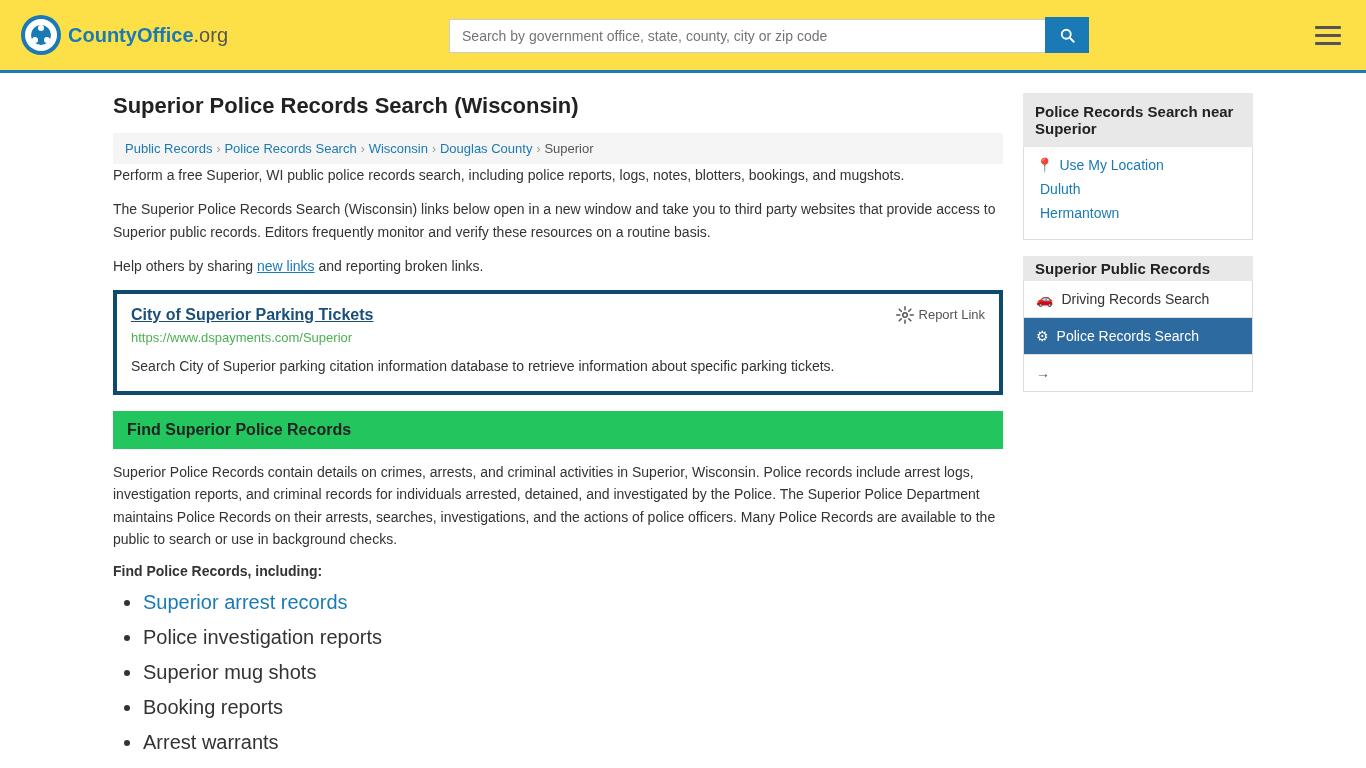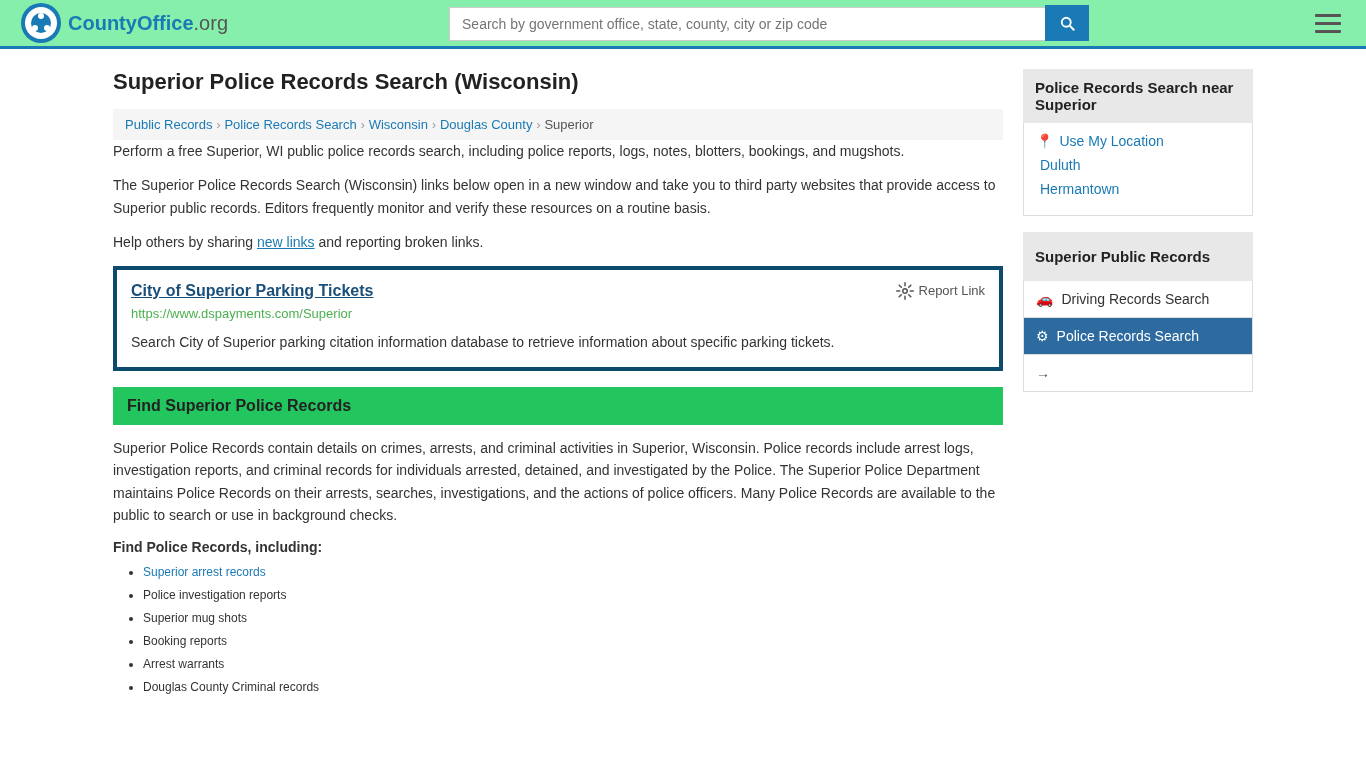--- a/index.html
+++ b/index.html
@@ -1,22 +1,22 @@
 <!DOCTYPE html>
 <html><head>
   <meta charset="utf-8">
   <style>
     * { margin: 0; padding: 0; box-sizing: border-box; }
     body { font-family: Arial, sans-serif; font-size: 14px; color: #333; background: #fff; }
 
     
     #header {
-      background: #86efac;
+      background: #fde047;
       border-bottom: 3px solid #1a7ab5;
-      padding: 2px 20px;
+      padding: 14px 20px;
       display: flex;
       align-items: center;
       justify-content: space-between;
     }
     #logo-area {
       display: flex;
       align-items: center;
       gap: 6px;
     }
     #logo-icon {
@@ -178,21 +178,21 @@
       font-weight: bold;
       margin-bottom: 8px;
       font-size: 14px;
     }
     .records-list {
       padding-left: 30px;
     }
     .records-list li {
       margin-bottom: 5px;
       line-height: 1.5;
-      font-size: 12px;
+      font-size: 20px;
     }
     .records-list li a {
       color: #1a7ab5;
       text-decoration: none;
     }
 
     
     .sidebar-section {
       margin-bottom: 16px;
     }
@@ -225,21 +225,21 @@
       font-size: 14px;
       margin-bottom: 8px;
       padding-left: 4px;
     }
 
     .sidebar-public-records {
       margin-bottom: 16px;
     }
     .sidebar-pub-title {
       background: #e8e8e8;
-      padding: 16px 12px;
+      padding: 4px 12px;
       font-weight: bold;
       font-size: 15px;
       color: #222;
     }
     .sidebar-pub-item {
       display: flex;
       align-items: center;
       gap: 8px;
       padding: 10px 12px;
       font-size: 14px;

